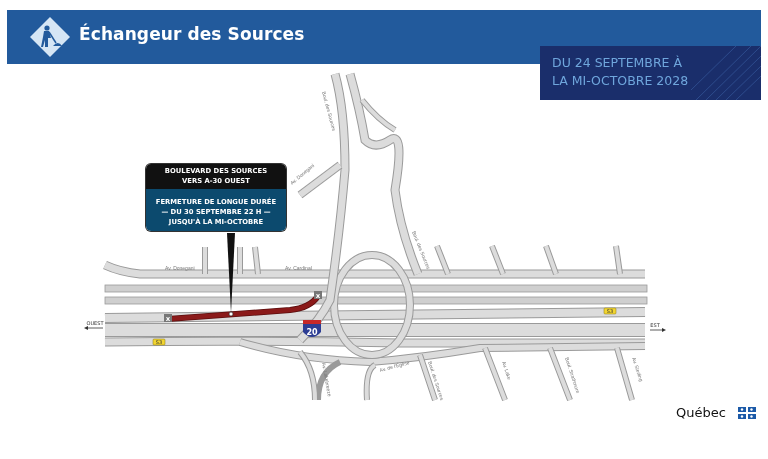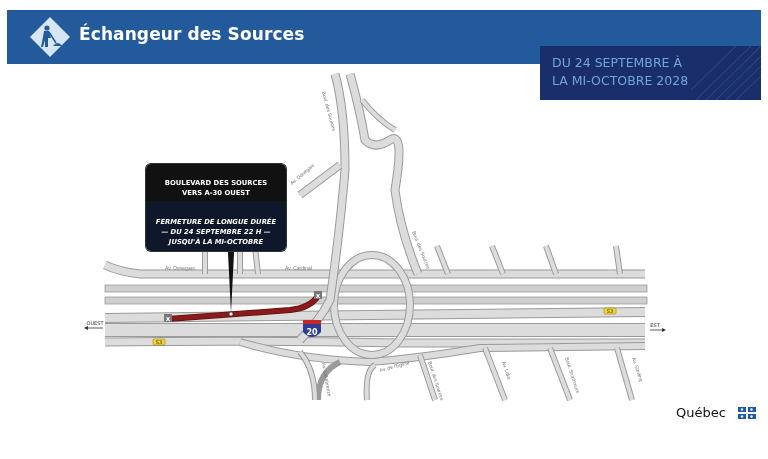--- a/index.html
+++ b/index.html
@@ -6,22 +6,22 @@
   body { width: 768px; height: 459px; position: relative; overflow: hidden; font-family: "Liberation Sans", sans-serif; }
   .header { position: absolute; left: 7px; top: 10px; width: 754px; height: 54px; background: #225a9c; }
   .header-left { position: absolute; left: 0; top: 0; width: 533px; height: 54px; display: flex; align-items: center; }
   .logo-diamond { position: absolute; left: 22px; top: 6px; width: 42px; height: 42px; }
   .header-title { position: absolute; left: 72px; top: 14px; color: #ffffff; font-family: "DejaVu Sans", sans-serif; font-weight: bold; font-size: 17px; letter-spacing: 0.1px; }
   .header-right { position: absolute; left: 533px; top: 0; width: 221px; height: 54px; background: #1a2e6b; overflow: hidden; margin-top: 36px; }
   .header-right .date { position: absolute; left: 12px; top: 8px; color: #6fa6dc; font-family: "DejaVu Sans", sans-serif; font-size: 12.5px; line-height: 18px; }
   .header-right svg { position: absolute; right: 0; top: 0; }
   .map { position: absolute; left: 0; top: 64px; width: 768px; height: 370px; }
   .callout { position: absolute; left: 146px; top: 164px; width: 140px; border-radius: 5px; overflow: hidden; box-shadow: 0 0 0 1px #333; font-family: "DejaVu Sans", sans-serif; font-weight: bold; text-align: center; }
-  .callout .top { background: #111; color: #fff; font-size: 6.8px; line-height: 10px; padding: 14px 2px 3px; }
-  .callout .bottom { background: #0f172a; color: #fff; font-size: 6.8px; line-height: 10px; padding: 16px 2px 4px; font-style: italic; }
+  .callout .top { background: #111; color: #fff; font-size: 6.8px; line-height: 10px; padding: 2px 2px 3px; }
+  .callout .bottom { background: #0c4a6e; color: #fff; font-size: 6.8px; line-height: 10px; padding: 8px 2px 4px; }
   .qc-logo { position: absolute; left: 676px; top: 405px; display: flex; align-items: center; gap: 12px; }
   .qc-logo .word { font-family: "DejaVu Sans", sans-serif; font-size: 13px; color: #111; }
   .street { font-family: "Liberation Sans", sans-serif; font-size: 5px; fill: #777; }
 </style>
 </head>
 <body>
 
 <div class="header">
   <div class="header-left">
     <svg class="logo-diamond" viewBox="0 0 42 42">
@@ -155,21 +155,21 @@
   <text class="street" x="632" y="358" transform="rotate(72 632 358)">Av. Sterling</text>
 </svg>
 
 <div class="callout">
   <div class="top">
     <div>BOULEVARD DES SOURCES</div>
     <div>VERS A-30 OUEST</div>
   </div>
   <div class="bottom">
     <div>FERMETURE DE LONGUE DURÉE</div>
-    <div>— DU 24 SEPTEMBRE 22 H —</div>
+    <div>— DU 30 SEPTEMBRE 22 H —</div>
     <div>JUSQU'À LA MI-OCTOBRE</div>
   </div>
 </div>
 
 <div class="qc-logo">
   <span class="word">Québec</span>
   <svg width="18" height="12" viewBox="0 0 18 12">
     <rect width="18" height="12" fill="#1c5aa8"></rect>
     <rect x="8" width="2" height="12" fill="#fff"></rect>
     <rect y="5" width="18" height="2" fill="#fff"></rect>

